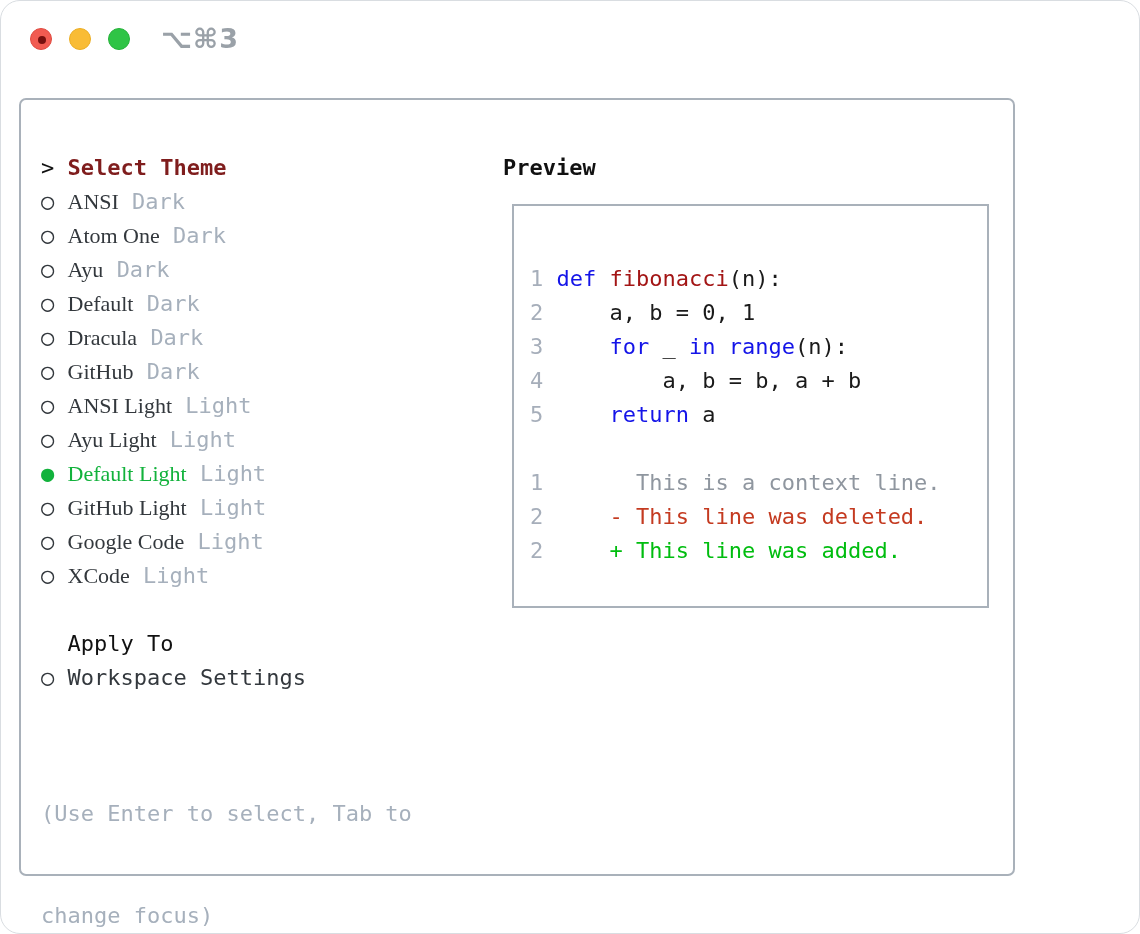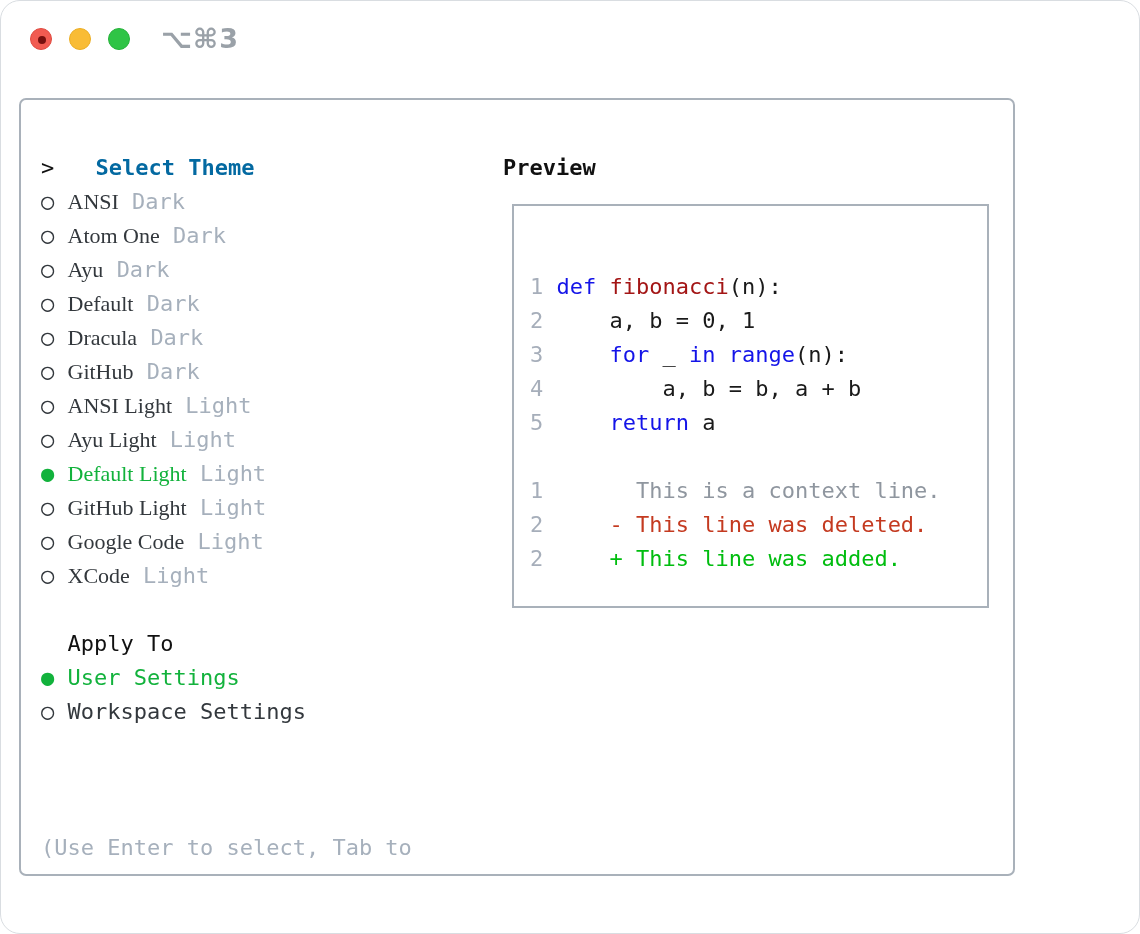--- a/index.html
+++ b/index.html
@@ -22,40 +22,40 @@
   
   .panel{position:absolute;left:18px;top:97px;width:996px;height:778px;box-sizing:border-box;
          border:2px solid var(--border_gray,#a9b1ba);border-radius:7px;background:#ffffff;}
 
   
   .leftcol{position:absolute;left:20px;top:51px;width:440px;
            font-size:22px;line-height:34px;color:var(--text_dark,#33383d);}
   .row{white-space:pre;height:34px;}
   .row .marker{display:inline;}
   .row.selectable{cursor:pointer;}
-  .hdr-label{font-weight:bold;color:#0369a1;margin-left:28px;}
+  .hdr-label{font-weight:bold;color:#7f1d1d;}
   .marker{color:var(--text_dark,#33383d);}
   .marker.hdr{color:#111111;}
   .marker.sel{color:var(--accent_green,#12b23c);}
   .theme-name{color:var(--text_dark,#33383d);font-family:Liberation Serif, serif;}
   .theme-name.sel{color:var(--accent_green,#12b23c);}
   .variant{color:var(--gray_muted,#a6b0bc);}
   .blankrow{height:34px;}
   .section-heading{white-space:pre;height:34px;color:#111111;}
   .opt-label{color:var(--text_dark,#33383d);}
   .opt-label.sel{color:var(--accent_green,#12b23c);}
   .hint{color:var(--gray_muted,#a6b0bc);white-space:pre;}
   .hint div{height:34px;}
 
   
   .preview-title{position:absolute;left:482px;top:51px;font-size:22px;line-height:34px;
                  font-weight:bold;color:#111111;text-align:center;}
   .preview-box{position:absolute;left:491px;top:104px;width:477px;height:404px;box-sizing:border-box;
                border:2px solid var(--border_gray,#a9b1ba);background:#ffffff;}
-  .codewrap{position:absolute;left:16px;top:64px;right:8px;font-size:22px;line-height:34px;}
+  .codewrap{position:absolute;left:16px;top:56px;right:8px;font-size:22px;line-height:34px;}
   .cl{white-space:pre;height:34px;}
   .cl .ln{color:var(--gray_linenum,#a6aeba);}
   .cl .kw{color:var(--keyword_blue,#1414e8);}
   .cl .fn{color:var(--function_red,#a31515);}
   .cl .tx{color:#1a1a1a;}
   .cl .ctx{color:var(--gray_context,#8f969f);}
   .cl .del{color:var(--diff_del_red,#c43a20);}
   .cl .add{color:var(--diff_add_green,#00bd0f);}
 </style>
 </head>
@@ -86,21 +86,20 @@
           <div class="row selectable"><span class="marker">○</span> <span class="theme-name">ANSI Light</span> <span class="variant">Light</span></div>
           <div class="row selectable"><span class="marker">○</span> <span class="theme-name">Ayu Light</span> <span class="variant">Light</span></div>
           <div class="row selectable"><span class="marker sel">●</span> <span class="theme-name sel">Default Light</span> <span class="variant">Light</span></div>
           <div class="row selectable"><span class="marker">○</span> <span class="theme-name">GitHub Light</span> <span class="variant">Light</span></div>
           <div class="row selectable"><span class="marker">○</span> <span class="theme-name">Google Code</span> <span class="variant">Light</span></div>
           <div class="row selectable"><span class="marker">○</span> <span class="theme-name">XCode</span> <span class="variant">Light</span></div>
         </div>
       <div class="blankrow"></div>
       <div class="section-heading"><span>  </span><span>Apply To</span></div>
       <div id="apply-root">
-          <div class="row selectable"><span class="marker sel">●</span> <span class="opt-label sel">User Settings</span></div>
           <div class="row selectable"><span class="marker">○</span> <span class="opt-label">Workspace Settings</span></div>
         </div>
       <div class="blankrow"></div>
       <div class="hint">
         <div>(Use Enter to select, Tab to</div>
         <div>change focus)</div>
       </div>
     </div>
 
     <div class="preview-title">Preview</div>

